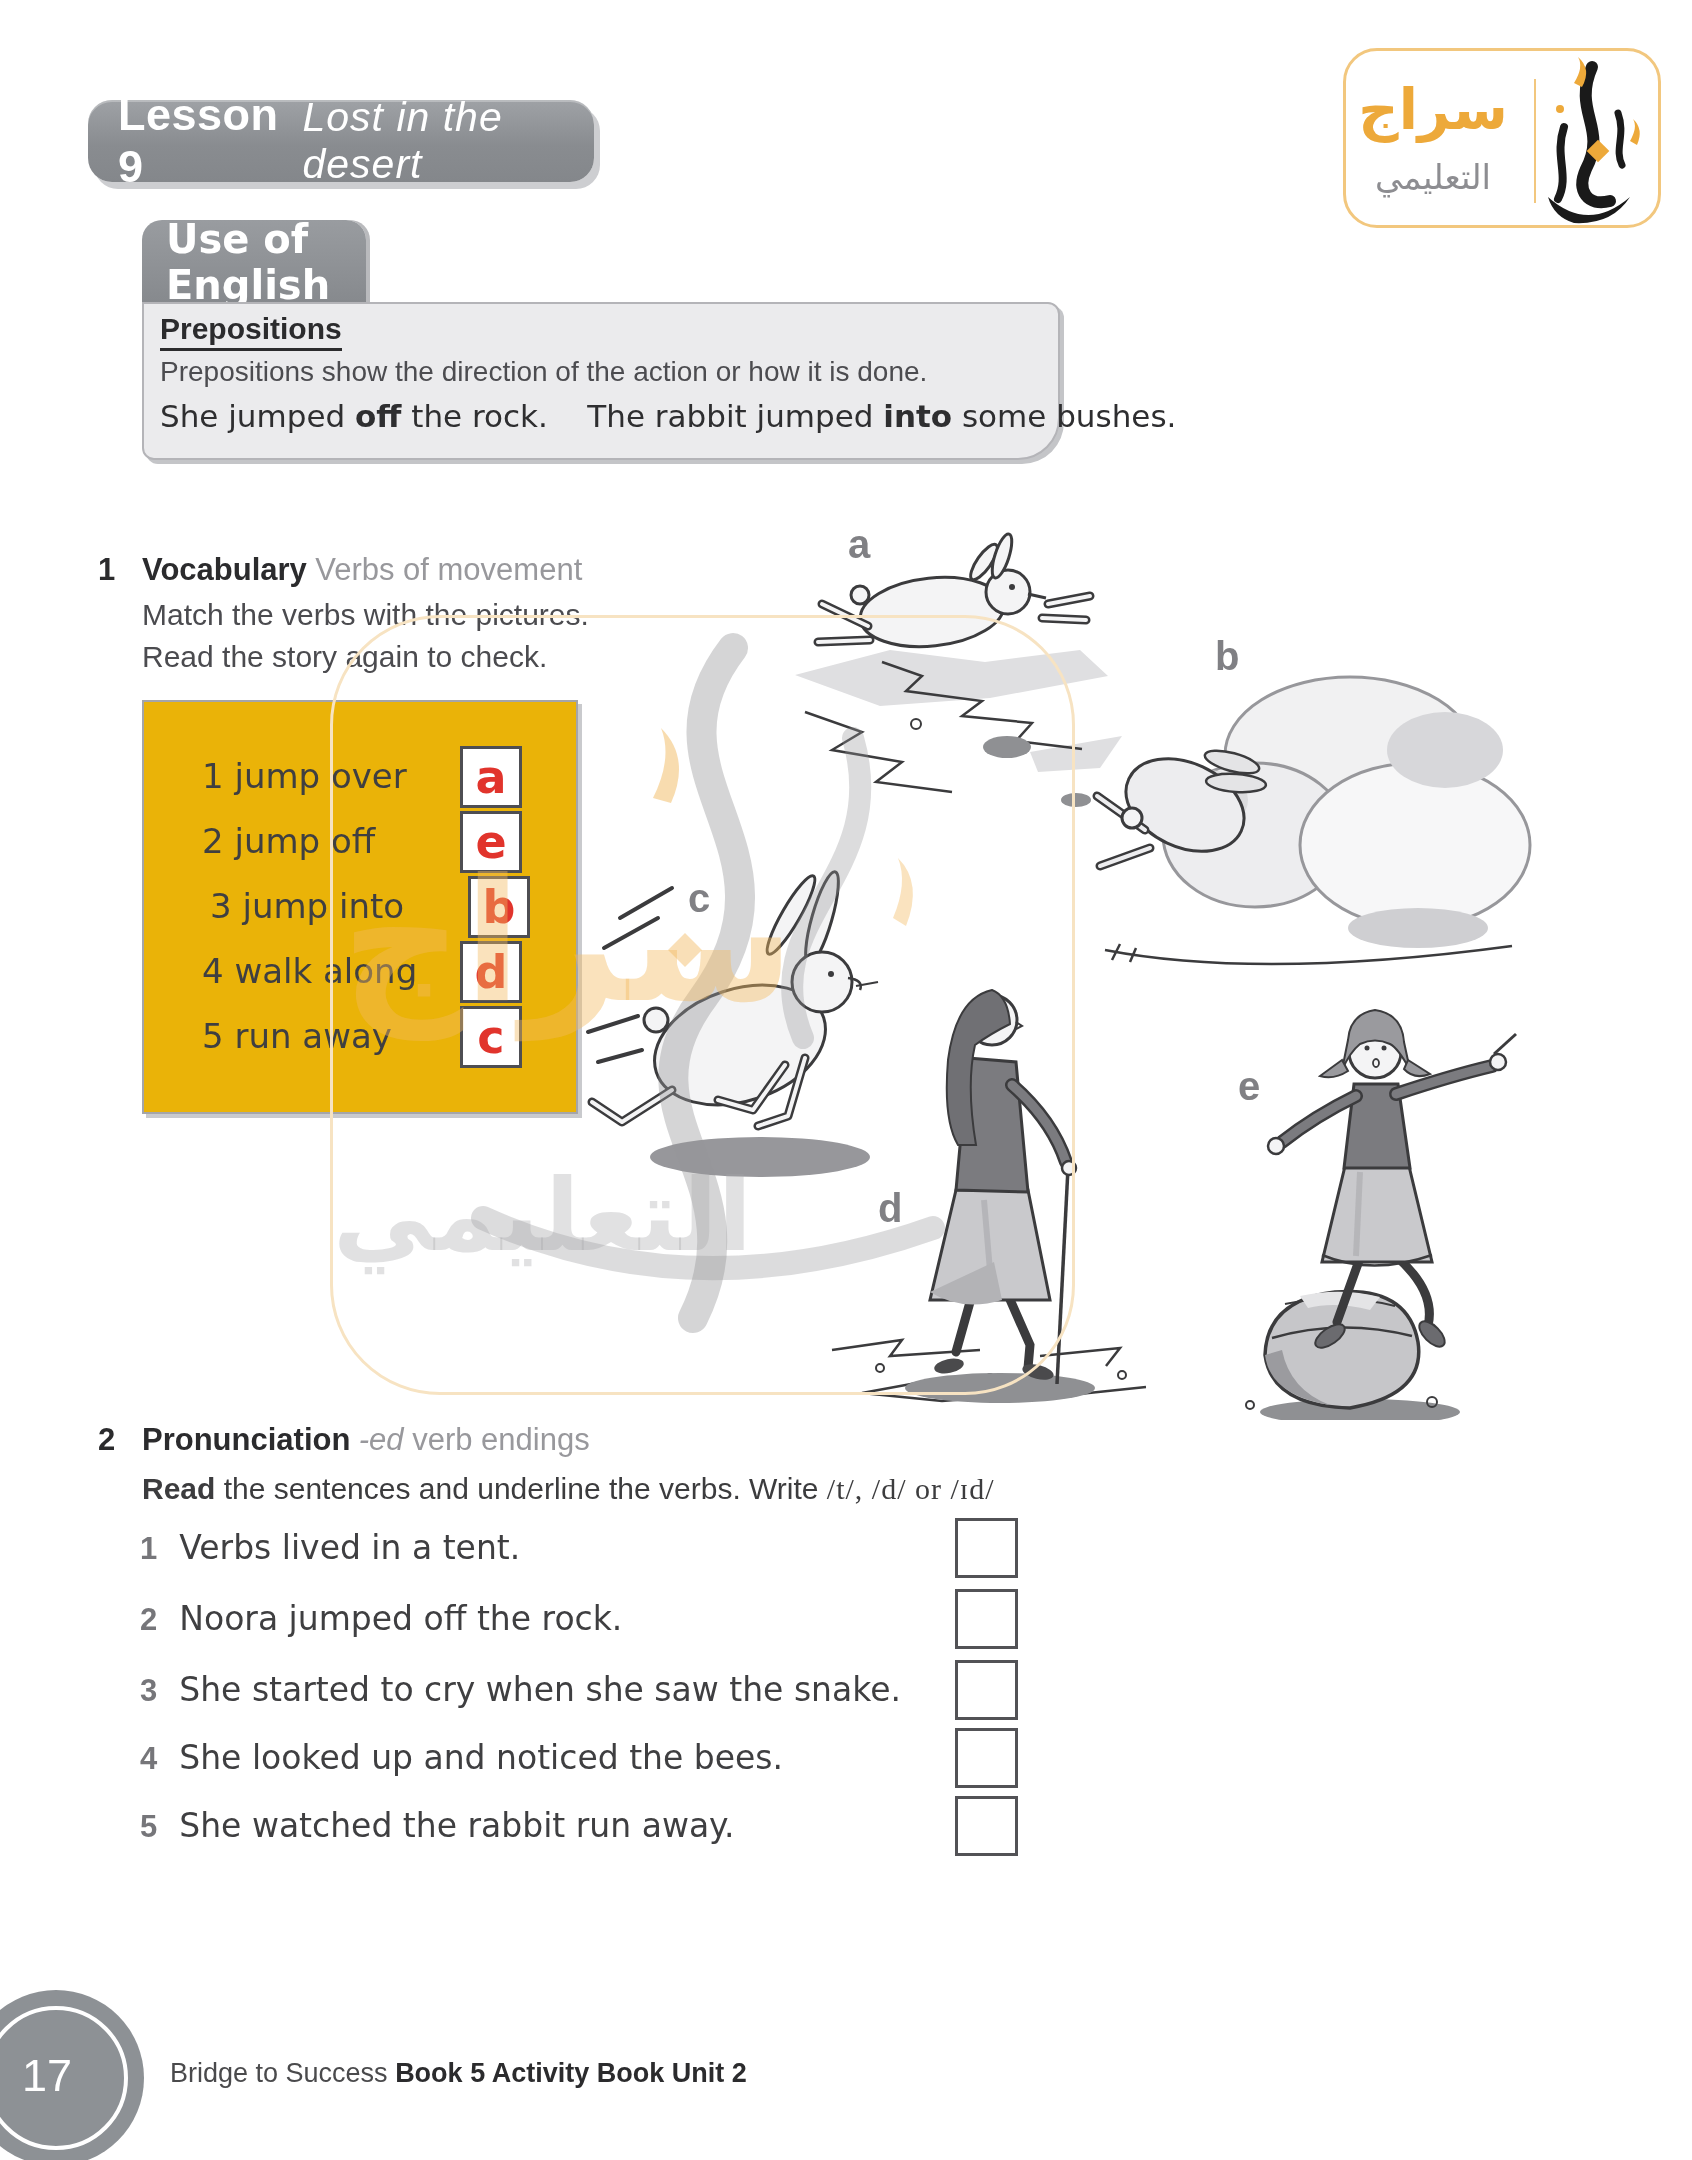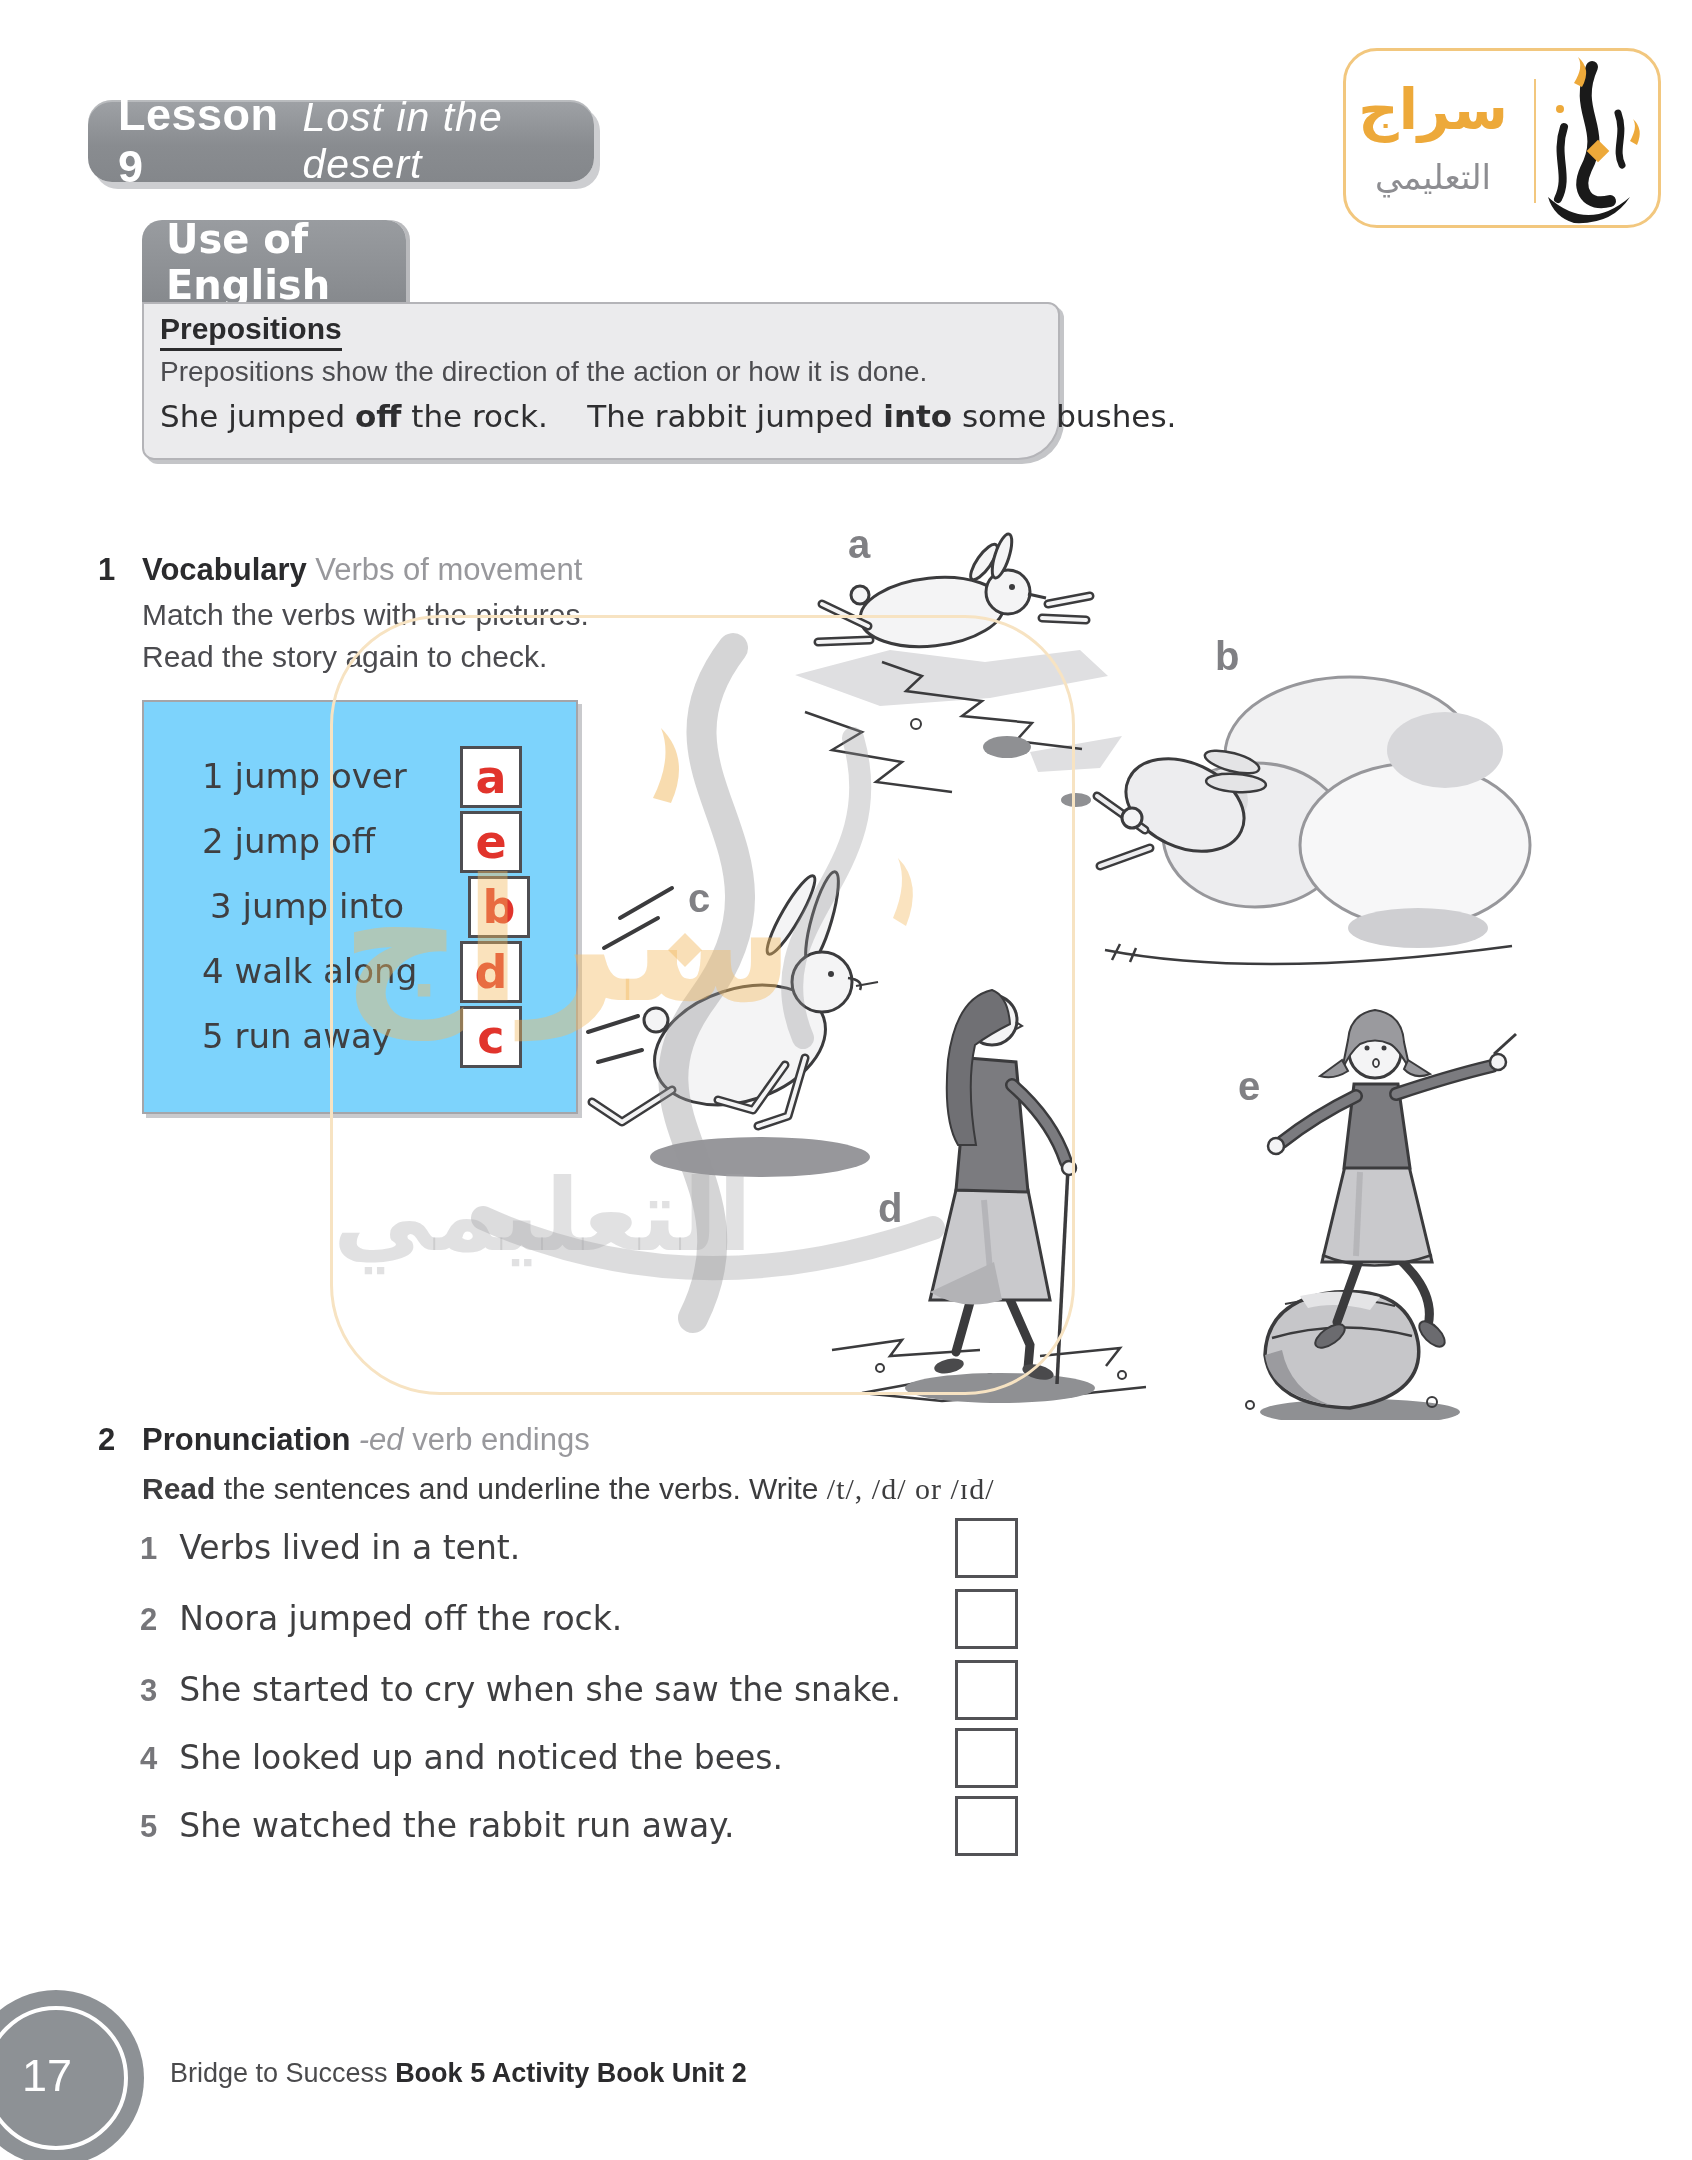--- a/index.html
+++ b/index.html
@@ -18,41 +18,41 @@
   .logo{position:absolute;left:1343px;top:48px;width:318px;height:180px;background:#fff;
     border:3px solid #f2c77e;border-radius:34px;box-sizing:border-box;}
   .logo .brand{position:absolute;right:140px;top:26px;width:170px;text-align:center;
     font-family:"DejaVu Sans",sans-serif;font-weight:bold;font-size:56px;color:#eda93a;direction:rtl;}
   .logo .brand-sub{position:absolute;right:140px;top:106px;width:170px;text-align:center;
     font-family:"DejaVu Sans",sans-serif;font-size:34px;color:#8d8d91;direction:rtl;}
   .logo .divider{position:absolute;right:122px;top:28px;width:2px;height:124px;background:#f2c77e;}
   .logo svg{position:absolute;right:8px;top:6px;}
 
   
-  .uoe-tab{position:absolute;left:142px;top:220px;width:264px;height:84px;
+  .uoe-tab{position:absolute;left:142px;top:220px;width:224px;height:84px;
     background:linear-gradient(180deg,#999ca0,#86898d);border-radius:20px 20px 0 0;
     box-shadow:4px 0 0 #b9babd;display:flex;align-items:center;padding-left:24px;box-sizing:border-box;}
   .uoe-tab span{color:#ffffff;font-size:40px;font-weight:bold;font-family:"DejaVu Sans",sans-serif;}
   .uoe-panel{position:absolute;left:142px;top:302px;width:918px;height:158px;background:#ebebed;
     border:2px solid #b4b4b8;border-radius:0 12px 42px 12px;box-shadow:4px 4px 0 #c4c5c8;box-sizing:border-box;}
   .uoe-heading{position:absolute;left:160px;top:312px;font-size:30px;font-weight:bold;color:#2b2b2d;
     border-bottom:3px solid #2b2b2d;padding-bottom:2px;}
   .uoe-desc{position:absolute;left:160px;top:356px;font-size:28px;color:#4c4c50;}
   .uoe-example{position:absolute;left:160px;top:398px;font-size:31px;color:#2e2e30;
     font-family:"DejaVu Sans",sans-serif;white-space:pre-wrap;}
   .uoe-example b{font-weight:bold;}
 
   
   .act-num{position:absolute;font-size:31px;font-weight:bold;color:#2b2b2d;}
   .act-title{font-size:31px;font-weight:bold;color:#2b2b2d;}
   .act-sub{font-size:31px;color:#98989c;}
   .act-line{position:absolute;font-size:30px;color:#4b4b4f;}
 
   
-  .vocab-box{position:absolute;left:142px;top:700px;width:436px;height:414px;background:#7dd3fc;
+  .vocab-box{position:absolute;left:142px;top:700px;width:436px;height:414px;background:#eab308;
     border:2px solid #a4a5a9;box-shadow:4px 4px 0 #c9cacd;box-sizing:border-box;}
   .vocab-row{position:absolute;left:0;width:436px;height:64px;}
   .vocab-label{position:absolute;left:58px;top:10px;font-size:34px;color:#3f3f41;
     font-family:"DejaVu Sans",sans-serif;}
   .answer-box{position:absolute;left:316px;top:0;width:62px;height:62px;background:#ffffff;
     border:3px solid #4e4e52;box-sizing:border-box;display:flex;align-items:center;justify-content:center;}
   .answer-letter{font-family:"DejaVu Sans",sans-serif;font-weight:bold;font-size:46px;color:#e1342c;line-height:1;}
 
   
   #illustrations{position:absolute;left:560px;top:500px;z-index:2;}

